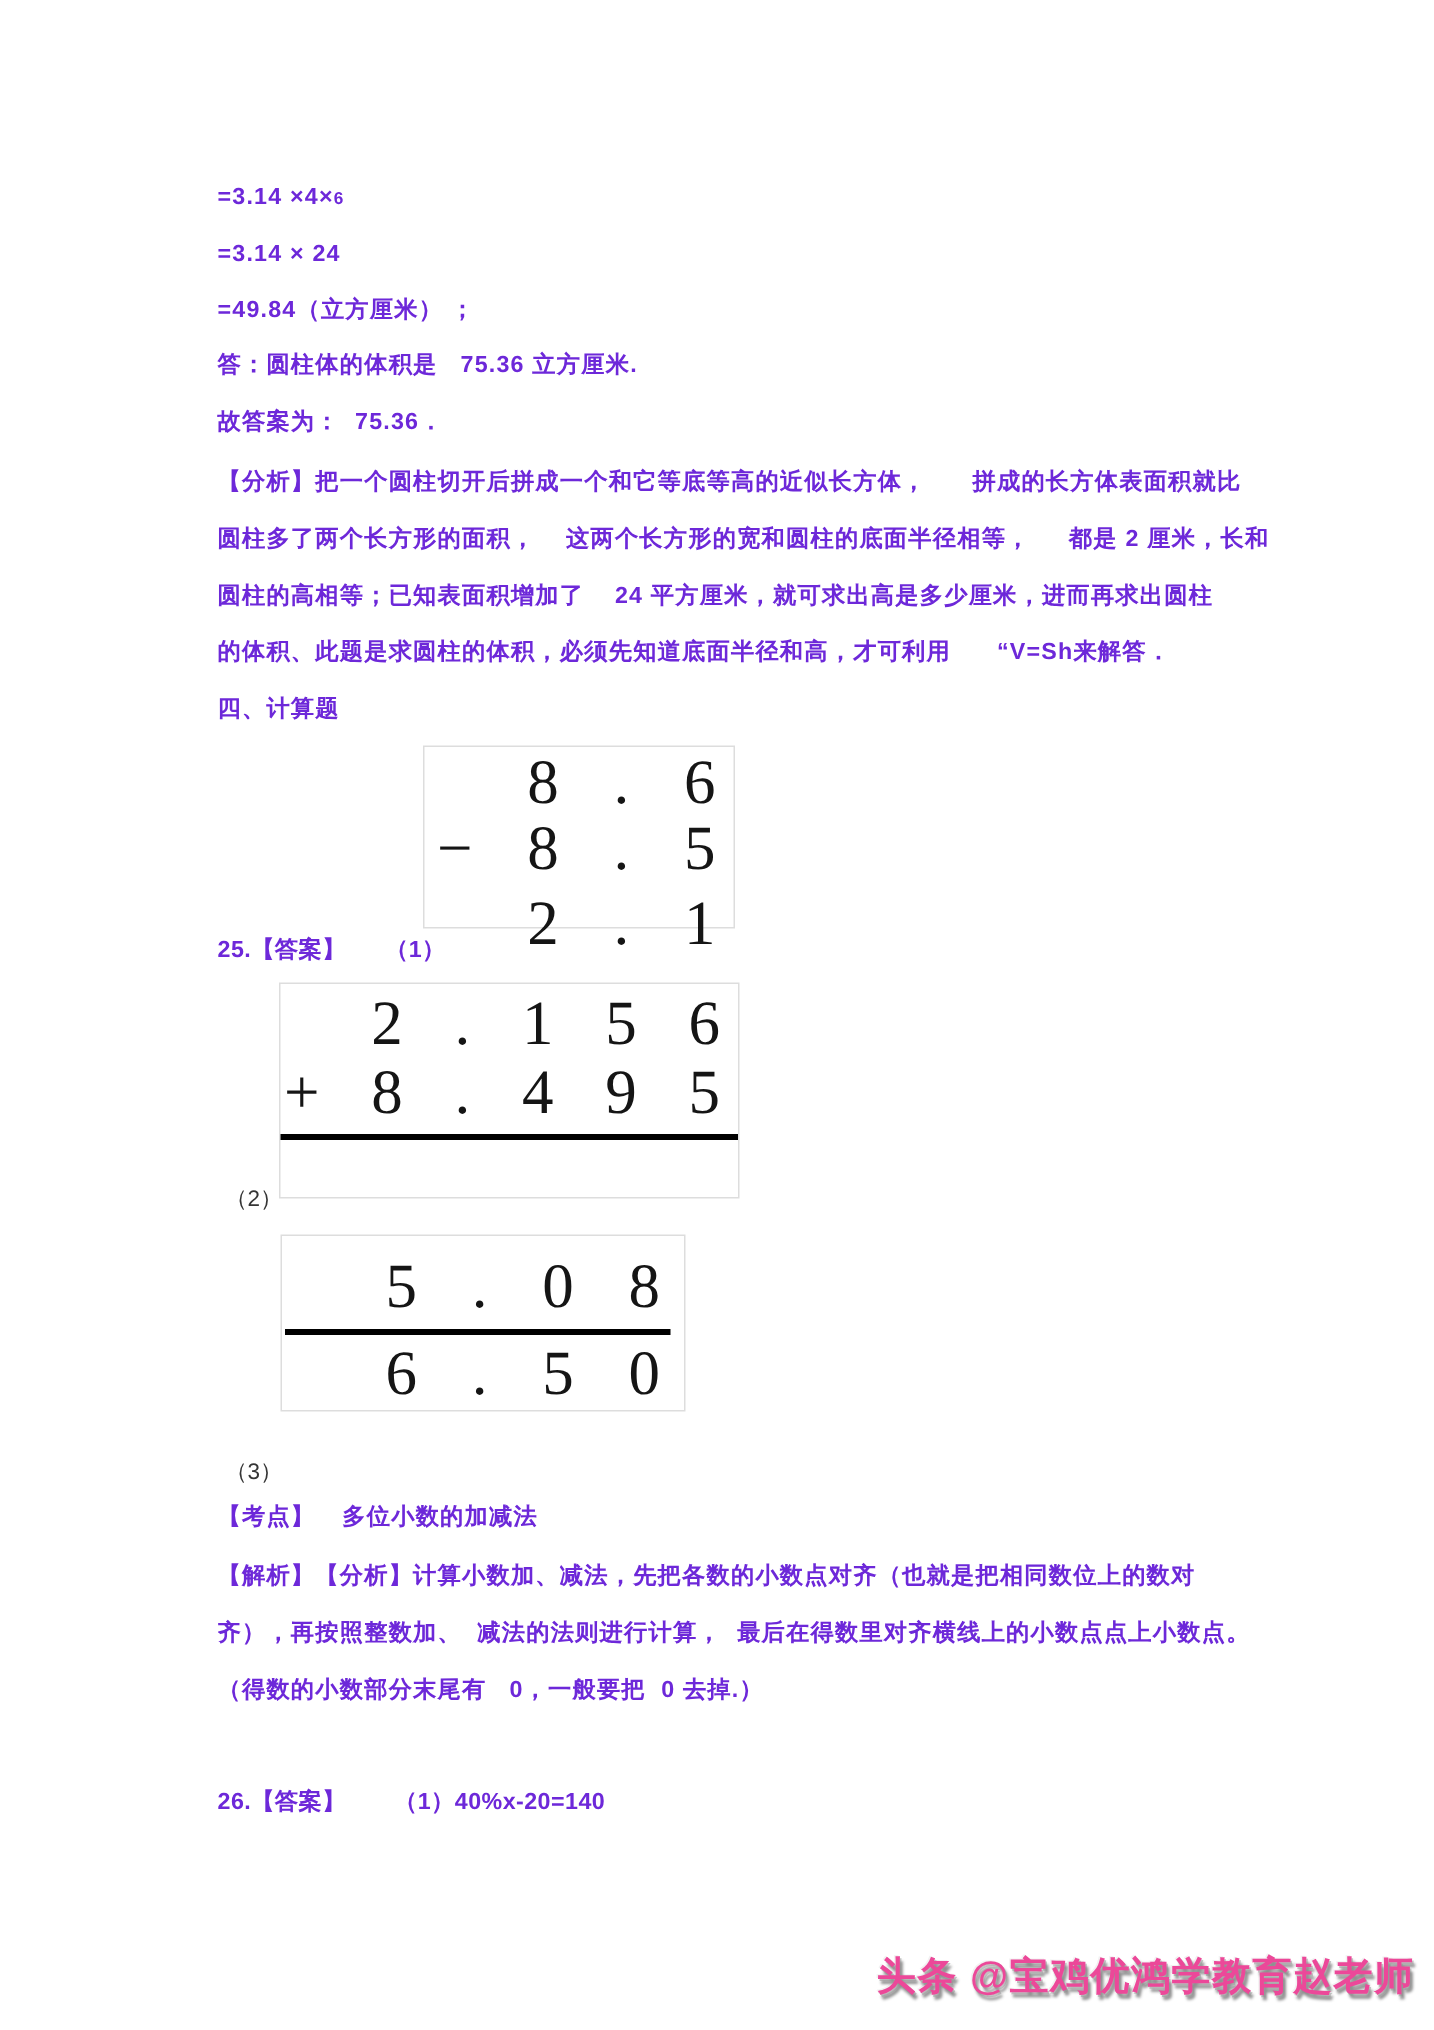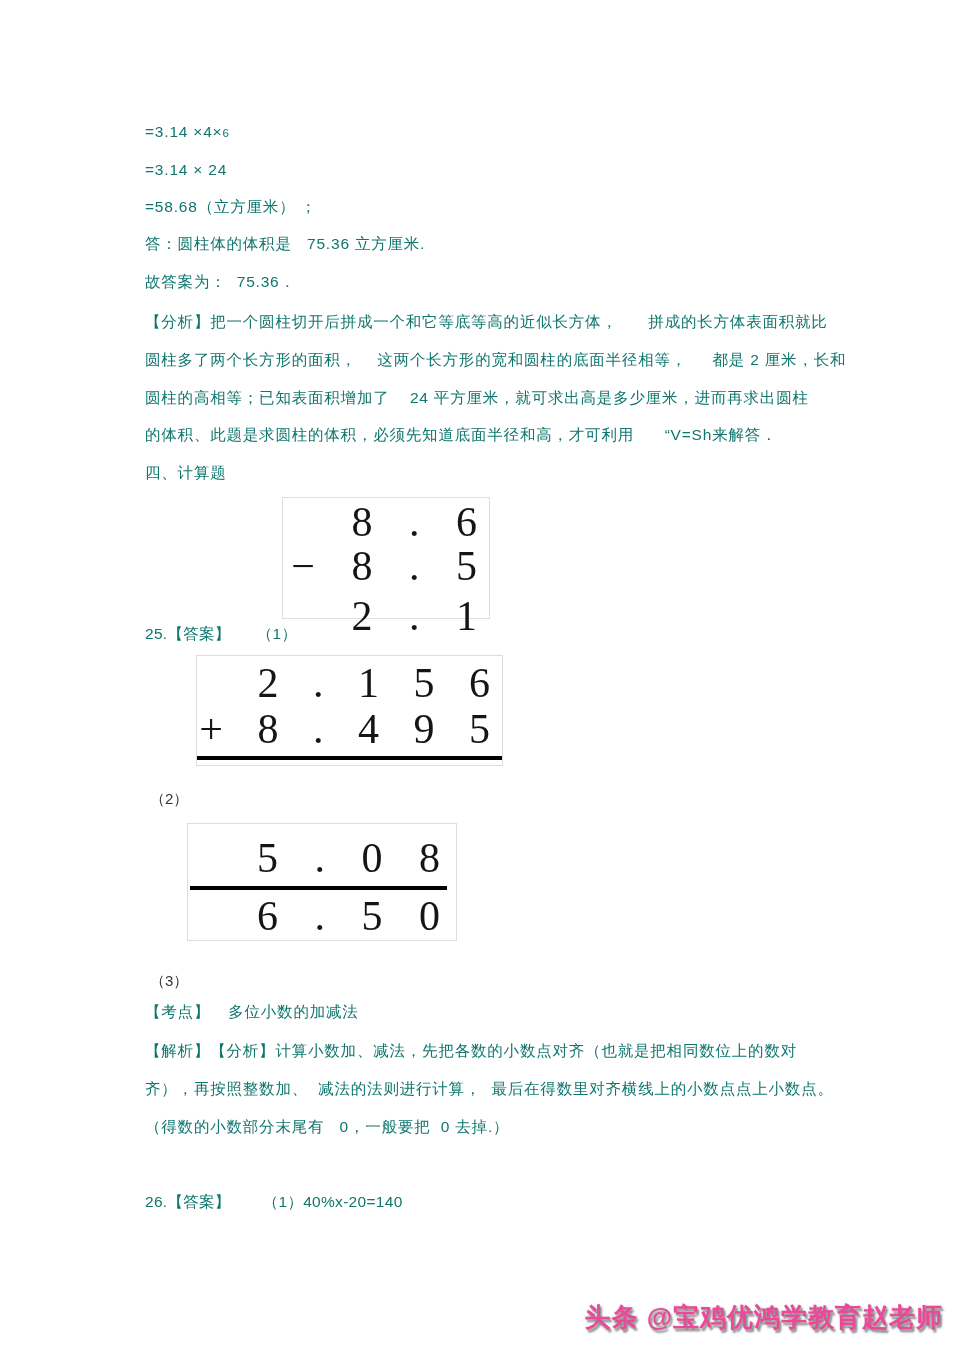--- a/index.html
+++ b/index.html
@@ -3,21 +3,21 @@
 <meta charset="utf-8">
 <style>
   html, body { margin:0; padding:0; background:#ffffff; }
   .page {
     position:relative; width:956px; height:1353px;
     background:#ffffff; overflow:hidden; margin:0 auto;
     font-family:"Liberation Sans", sans-serif; color:#353535;
   }
   .tline {
     position:absolute; left:145px; font-size:15.5px; line-height:20px;
-    color:#0f766e; white-space:pre; letter-spacing:0.8px;
+    color:#6d28d9; white-space:pre; letter-spacing:0.8px;font-weight:bold;
   }
   .tline .small-sub { font-size:11.5px; }
   .plabel { position:absolute; left:150px; font-size:15px; color:#353535; white-space:pre; }
   .gap-md { margin-left:26px; }
   .gap-lg { margin-left:32px; }
   .gap-sm { margin-left:18px; }
 
   .calc-box {
     position:absolute; border:1px solid #dddddd; background:#ffffff;
     box-sizing:border-box; display:flex; flex-direction:column;
@@ -25,21 +25,21 @@
   }
   .crow { text-align:right; white-space:pre; }
   .crule { background:#000000; height:4px; }
 
   .b1 { left:282px; top:497px; width:208px; height:122px; }
   .b1 .crow { font-size:42px; line-height:44px; word-spacing:26px; padding-right:12px; }
   .b1 .r1 { margin-top:2px; }
   .b1 .crule { margin-top:4px; width:178px; align-self:flex-end; margin-right:3px; }
   .b1 .r3 { margin-top:2px; }
 
-  .b2 { left:186px; top:655px; width:307px; height:111px;margin-left:10px; }
+  .b2 { left:186px; top:655px; width:307px; height:144px; }
   .b2 .crow { font-size:42px; line-height:46px; word-spacing:24px; padding-right:12px; }
   .b2 .r1 { margin-top:4px; }
   .b2 .crule { margin-top:4px; width:100%; }
   .b2 .r3 { margin-top:1px; }
 
   .b3 { left:187px; top:823px; width:270px; height:118px; }
   .b3 .crow { font-size:42px; line-height:48px; word-spacing:26px; padding-right:16px; }
   .b3 .r1 { margin-top:10px; }
   .b3 .crule { margin-top:4px; width:257px; align-self:flex-start; margin-left:2px; }
   .b3 .r3 { margin-top:2px; }
@@ -51,21 +51,21 @@
     text-shadow: 2px 3px 2px #8f8f8f, 1px 1px 0 #c8c8c8, -1px -1px 0 #f2f2f2;
   }
 </style>
 </head>
 <body>
 
 <div class="page">
 
   <div class="tline" style="top:122px"><span>=3.14 ×4×</span><span class="small-sub">6</span></div>
   <div class="tline" style="top:160px">=3.14 × 24</div>
-  <div class="tline" style="top:197px">=58.68（立方厘米） ；</div>
+  <div class="tline" style="top:197px">=49.84（立方厘米） ；</div>
   <div class="tline" style="top:234px">答：圆柱体的体积是   75.36 立方厘米.</div>
   <div class="tline" style="top:272px">故答案为：  75.36．</div>
 
   <div class="tline" style="top:312px">【分析】把一个圆柱切开后拼成一个和它等底等高的近似长方体，      拼成的长方体表面积就比</div>
   <div class="tline" style="top:350px">圆柱多了两个长方形的面积，    这两个长方形的宽和圆柱的底面半径相等，     都是 2 厘米，长和</div>
   <div class="tline" style="top:388px">圆柱的高相等；已知表面积增加了    24 平方厘米，就可求出高是多少厘米，进而再求出圆柱</div>
   <div class="tline" style="top:425px">的体积、此题是求圆柱的体积，必须先知道底面半径和高，才可利用      “V=Sh来解答．</div>
 
   <div class="tline" style="top:463px">四、计算题</div>
 

